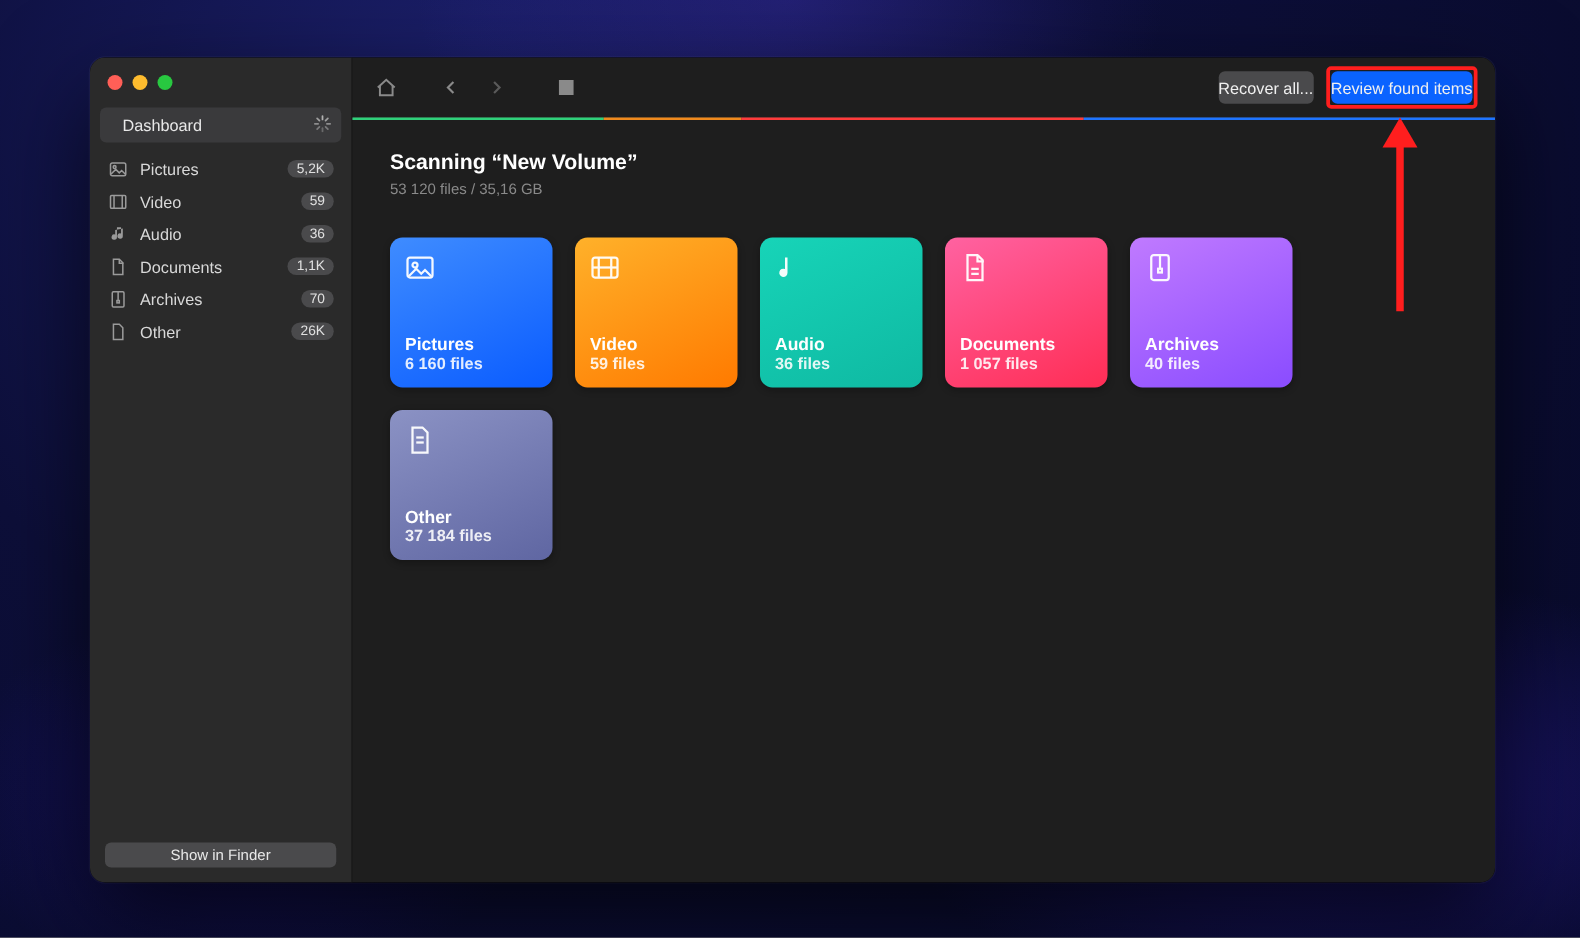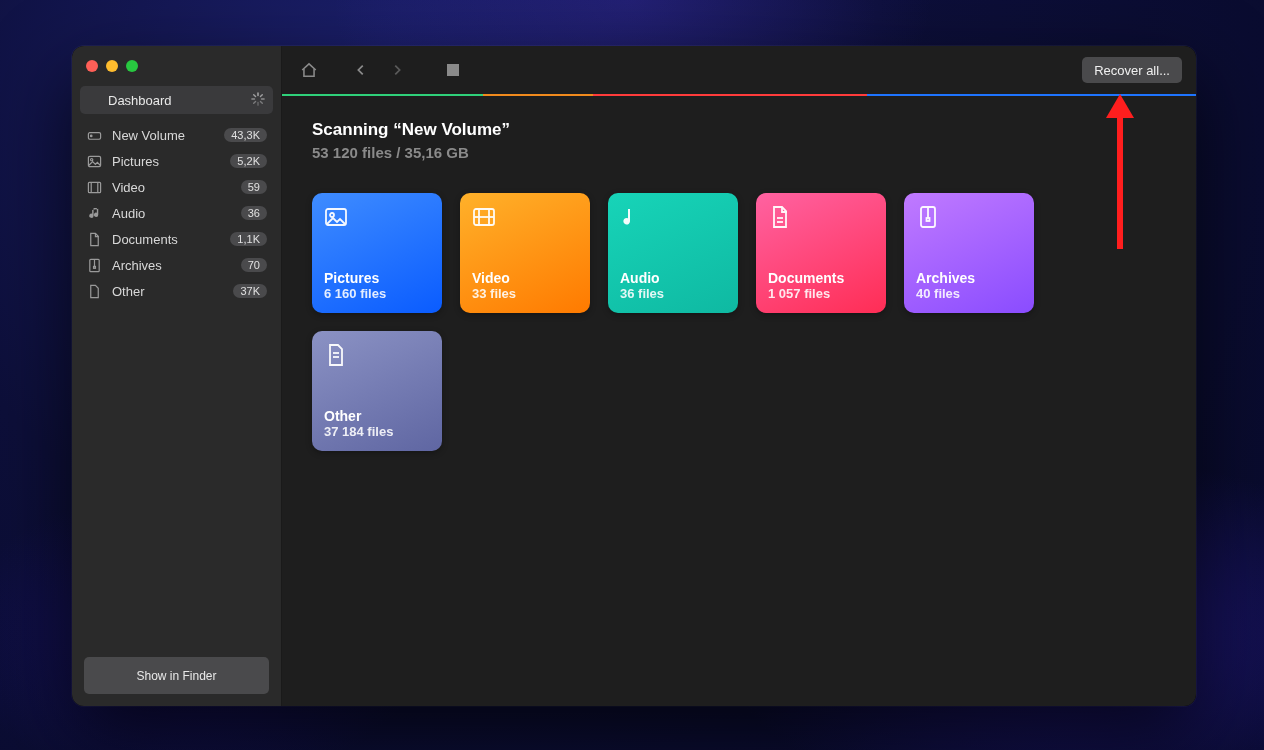--- a/index.html
+++ b/index.html
@@ -42,21 +42,21 @@
 
   .dashboard-row {
     margin: 4px 8px 8px;
     background: #3a3a3c;
     border-radius: 5px;
     height: 28px;
     display: flex; align-items: center;
     padding: 0 8px;
     color: #e8e8e8;
     font-size: 13px;
-    gap: 20px;
+    gap: 10px;
   }
   .dashboard-row .spacer { flex: 1; }
   .spinner-icon { width: 14px; height: 14px; opacity: 0.8; }
 
   .section-label {
     color: #8a8a8a; font-size: 11px; font-weight: 600;
     padding: 8px 14px 4px;
   }
 
   .side-item {
@@ -70,21 +70,21 @@
   .side-item .label { flex: 1; white-space: nowrap; overflow: hidden; text-overflow: ellipsis; }
   .side-item .count {
     font-size: 11px; color: #e0e0e0;
     background: #4a4a4c; border-radius: 8px;
     padding: 1px 7px; min-width: 18px; text-align: center;
   }
 
   .sidebar .grow { flex: 1; }
   .finder-btn {
     margin: 6px 12px 12px;
-    height: 37px;
+    height: 20px;
     border-radius: 5px;
     background: #4a4a4c;
     color: #e8e8e8;
     font-size: 12px;
     display: flex; align-items: center; justify-content: center;
   }
 
   
   .main {
     flex: 1;
@@ -98,21 +98,21 @@
     display: flex; align-items: center;
     padding: 0 14px;
     gap: 10px;
   }
   .toolbar .nav-btn {
     width: 26px; height: 26px; display: flex; align-items: center; justify-content: center;
     color: #8a8a8a;
   }
   .toolbar .grow { flex: 1; }
   .btn {
-    height: 26px; padding: 0 12px;
+    height: 26px; padding: 0 0;
     border-radius: 5px;
     font-size: 13px;
     display: flex; align-items: center;
     color: #f0f0f0;
   }
   .btn-gray { background: #4a4a4c; }
   .btn-blue { background: #0a63ff; }
   .highlight-box {
     border: 3px solid #ff1e1e;
     border-radius: 4px;
@@ -124,21 +124,21 @@
     background: #3a3a3c;
   }
   .progress-bar .seg { position: absolute; top: 0; height: 2px; }
   .seg-green1 { left: 0;    width: 22%; background: #2fd17a; }
   .seg-orange { left: 22%;  width: 12%; background: #f08a1d; }
   .seg-red    { left: 34%;  width: 30%; background: #ff3b3b; }
   .seg-blue   { left: 64%;  width: 36%; background: #1e74ff; }
 
   .scan-header { padding: 24px 30px 0; }
   .scan-title { color: #ffffff; font-size: 17px; font-weight: 700; }
-  .scan-sub { color: #8a8a8a; font-size: 15px; font-weight: 700; margin-top: 4px; }
+  .scan-sub { color: #8a8a8a; font-size: 12px; font-weight: 400; margin-top: 4px; }
 
   .cards { display: flex; flex-wrap: wrap; gap: 18px; padding: 32px 30px 0; }
   .card {
     width: 130px; height: 120px;
     border-radius: 10px;
     padding: 12px;
     display: flex; flex-direction: column;
     color: #fff;
     box-shadow: 0 2px 6px rgba(0,0,0,0.3);
   }
@@ -204,30 +204,20 @@
               <line x1="3.1" y1="3.1" x2="5.2" y2="5.2" opacity=".85"></line>
             </g>
           </svg>
       </span>
     </div>
 
 
     <div class="side-item">
       <span class="ico">
           <svg viewBox="0 0 16 16" fill="none" stroke="#9a9a9a" stroke-width="1.3">
-            <rect x="1.5" y="5" width="13" height="7" rx="1.5"></rect>
-            <circle cx="4.5" cy="8.5" r="0.8" fill="#9a9a9a"></circle>
-          </svg>
-        </span>
-      <span class="label">New Volume</span>
-      <span class="count">43,3K</span>
-    </div>
-    <div class="side-item">
-      <span class="ico">
-          <svg viewBox="0 0 16 16" fill="none" stroke="#9a9a9a" stroke-width="1.3">
             <rect x="1.5" y="2.5" width="13" height="11" rx="1.5"></rect>
             <circle cx="5" cy="6" r="1.2"></circle>
             <path d="M2 12l4-4 3 3 2-2 3 3"></path>
           </svg>
         </span>
       <span class="label">Pictures</span>
       <span class="count">5,2K</span>
     </div>
     <div class="side-item">
       <span class="ico">
@@ -270,21 +260,21 @@
       <span class="label">Archives</span>
       <span class="count">70</span>
     </div>
     <div class="side-item">
       <span class="ico">
           <svg viewBox="0 0 16 16" fill="none" stroke="#9a9a9a" stroke-width="1.3">
             <path d="M4 1.5h5l3 3v10H4z"></path>
           </svg>
         </span>
       <span class="label">Other</span>
-      <span class="count">37K</span>
+      <span class="count">26K</span>
     </div>
 
     <div class="grow"></div>
     <div class="finder-btn">
       <span>Show in Finder</span>
     </div>
   </div>
 
   <div class="main">
 
@@ -309,20 +299,25 @@
       <div style="width:10px"></div>
       <div class="nav-btn">
         <svg width="12" height="12" viewBox="0 0 12 12">
             <rect width="12" height="12" fill="#8a8a8a"></rect>
           </svg>
       </div>
       <div class="grow"></div>
       <div class="btn btn-gray">
         <span>Recover all...</span>
       </div>
+      <div class="highlight-box">
+        <div class="btn btn-blue">
+          <span>Review found items</span>
+        </div>
+      </div>
     </div>
 
     <div class="progress-bar">
       <div class="seg seg-green1"></div>
       <div class="seg seg-orange"></div>
       <div class="seg seg-red"></div>
       <div class="seg seg-blue"></div>
     </div>
 
     <div class="scan-header">
@@ -341,21 +336,21 @@
         <div class="c-sub">6 160 files</div>
       </div>
       <div class="card bg-orange">
         <span class="c-ico"><svg viewBox="0 0 24 24" fill="none" stroke="#fff" stroke-width="1.8">
               <rect x="2" y="4" width="20" height="16" rx="2"></rect>
               <line x1="7" y1="4" x2="7" y2="20"></line>
               <line x1="17" y1="4" x2="17" y2="20"></line>
               <line x1="2" y1="12" x2="22" y2="12"></line>
             </svg></span>
         <div class="c-title">Video</div>
-        <div class="c-sub">33 files</div>
+        <div class="c-sub">59 files</div>
       </div>
       <div class="card bg-teal">
         <span class="c-ico"><svg viewBox="0 0 24 24" fill="#fff">
               <path d="M10 4v12.2a3.3 3.3 0 1 1-2-3V4h2z"></path>
             </svg></span>
         <div class="c-title">Audio</div>
         <div class="c-sub">36 files</div>
       </div>
       <div class="card bg-pink">
         <span class="c-ico"><svg viewBox="0 0 24 24" fill="none" stroke="#fff" stroke-width="1.8">

